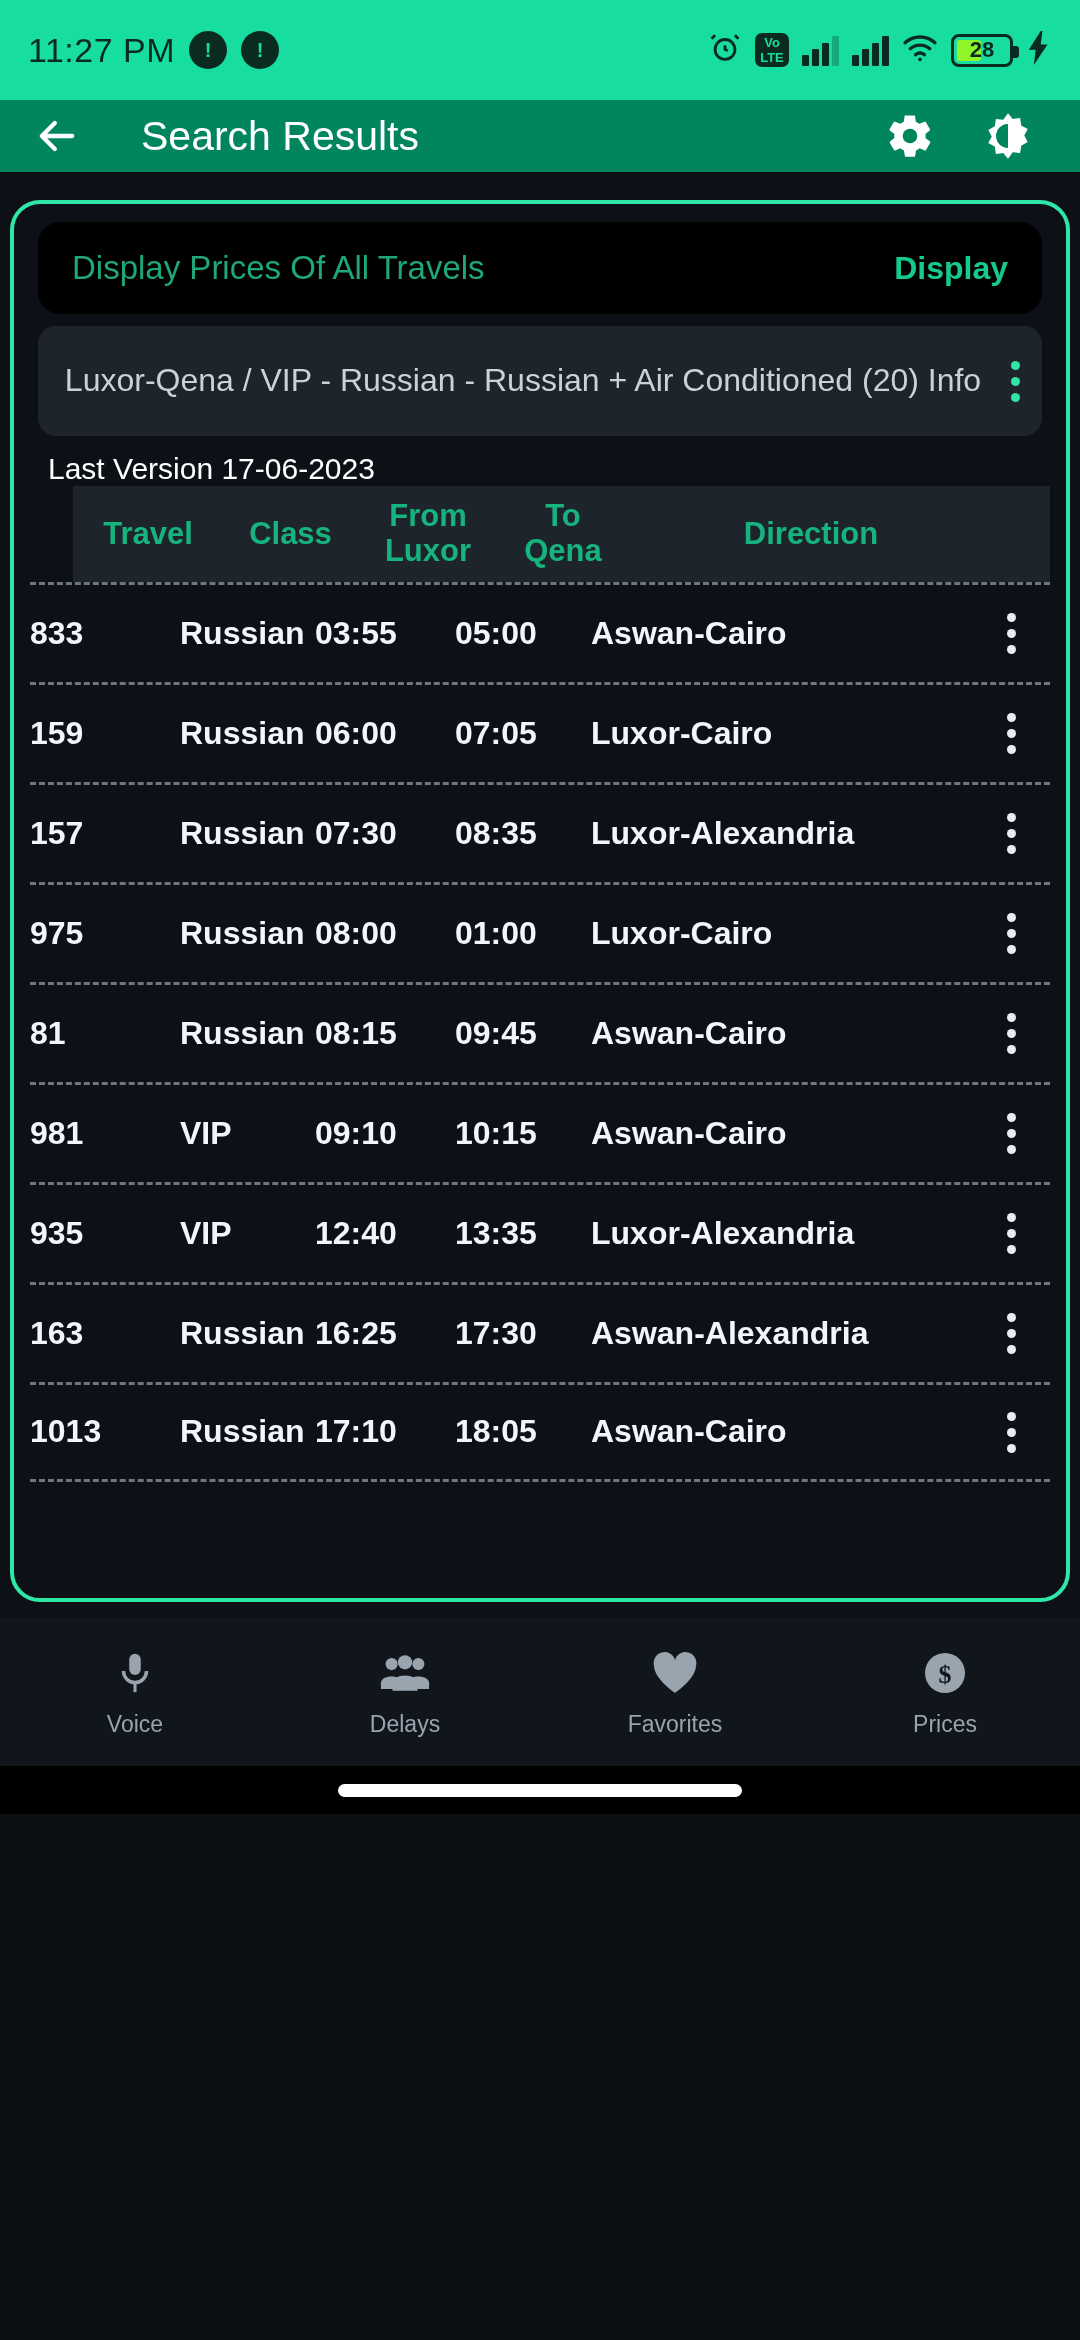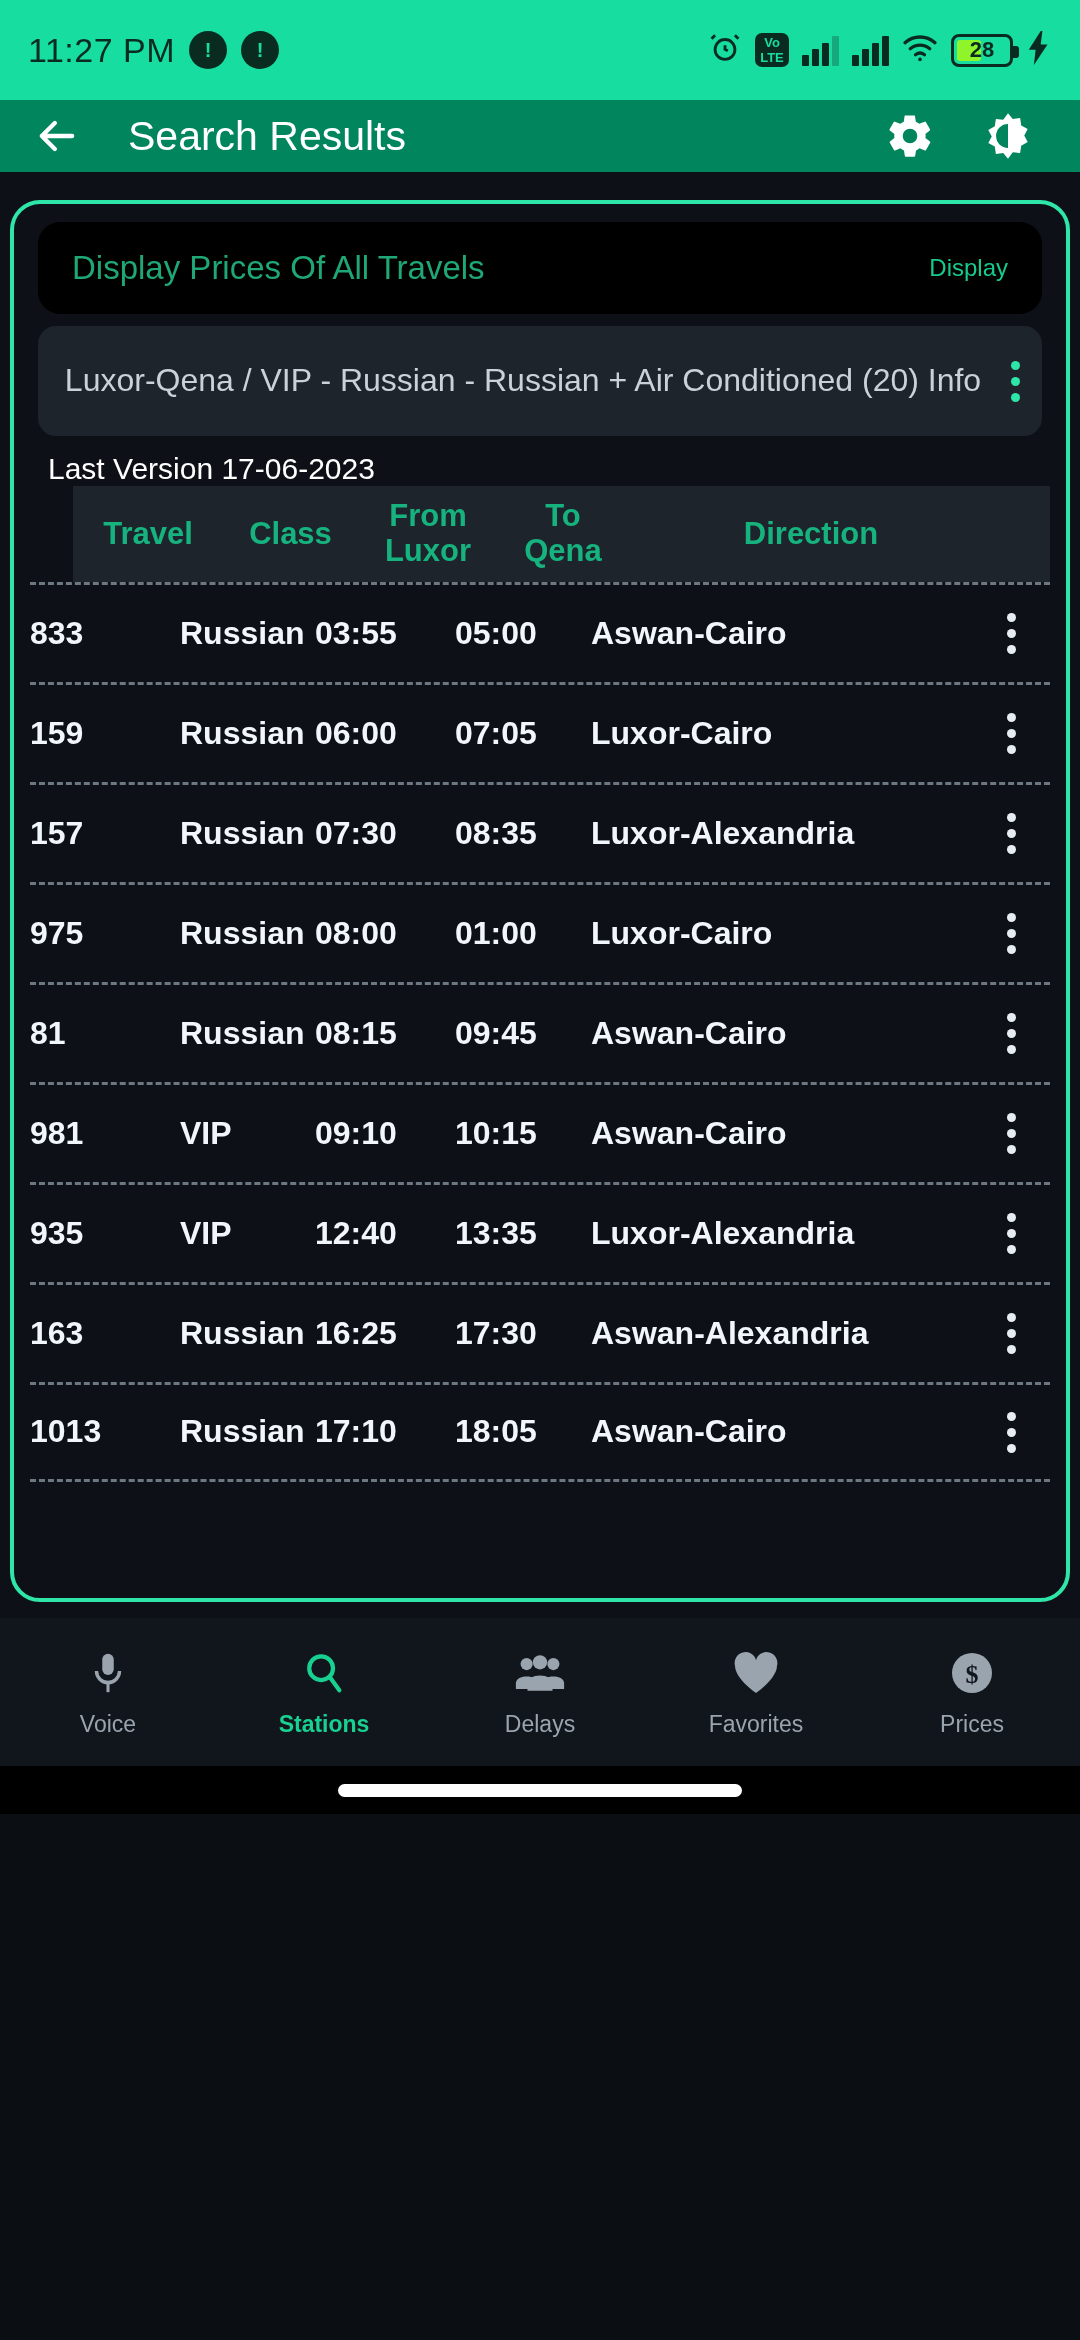--- a/index.html
+++ b/index.html
@@ -45,21 +45,21 @@
   .battery:after{
     content:"";position:absolute;right:-9px;top:9px;width:6px;height:12px;
     background:#0a2b20;border-radius:0 3px 3px 0;
   }
   .battery .fill{ position:absolute;left:3px;top:3px;bottom:3px;width:24px;background:#8ff52a;border-radius:3px; }
   .battery .pct{ position:relative;z-index:2;width:100%;text-align:center;font-size:22px;color:#0a2b20;font-weight:600; }
 
   
   .appbar{
     height:72px; background:#00855c;
-    display:flex; align-items:center; padding:0 30px; gap:44px;
+    display:flex; align-items:center; padding:0 30px; gap:57px;
   }
   .appbar .back{ width:54px;height:54px;display:flex;align-items:center;justify-content:center;cursor:pointer; }
   .appbar .title{ font-size:41px; color:#ffffff; font-weight:400; flex:1; }
   .appbar .actions{ display:flex; align-items:center; gap:46px; padding-right:16px; }
   .appbar .actions .abtn{ width:52px;height:52px;display:flex;align-items:center;justify-content:center;cursor:pointer; }
 
   
   .content{ position:absolute; top:172px; left:0; right:0; bottom:196px; background:#0d1117; }
 
   .outline-card{
@@ -69,21 +69,21 @@
     overflow:hidden;
   }
 
   .prices-row{
     background:#000000; border-radius:22px;
     height:92px; margin:0 8px;
     display:flex; align-items:center; justify-content:space-between;
     padding:0 34px; cursor:pointer;
   }
   .prices-row .label{ font-size:33px; color:#1fa776; font-weight:500; }
-  .prices-row .display{ font-size:24px; color:#16c98d; font-weight:400; }
+  .prices-row .display{ font-size:32px; color:#16c98d; font-weight:700; }
 
   .route-box{
     background:#1d242c; border-radius:18px;
     margin:12px 8px 0 8px; padding:14px 10px 14px 16px;
     display:flex; align-items:center; gap:6px; min-height:110px;
   }
   .route-text{
     flex:1; text-align:center; font-size:32px; color:#c9d1d9;
     line-height:1.22; font-weight:400;
   }
@@ -401,29 +401,20 @@
     <div class="navitem">
       <span class="navicon">
         <svg width="46" height="46" viewBox="0 0 24 24" fill="#9aa4ae">
           <rect x="9" y="2" width="6" height="11" rx="3"></rect>
           <path d="M6 11a6 6 0 0 0 12 0" fill="none" stroke="#9aa4ae" stroke-width="1.8"></path>
           <rect x="11.2" y="17" width="1.6" height="5"></rect>
         </svg>
       </span>
       <span class="nlabel">Voice</span>
     </div>
-    <div class="navitem active">
-      <span class="navicon">
-        <svg width="46" height="46" viewBox="0 0 24 24" fill="none" stroke="#18d08f" stroke-width="2.2" stroke-linecap="round">
-          <circle cx="10.5" cy="9.5" r="6.2"></circle>
-            <path d="M15.2 14.4L20 21"></path>
-        </svg>
-      </span>
-      <span class="nlabel">Stations</span>
-    </div>
     <div class="navitem">
       <span class="navicon">
         <svg width="50" height="46" viewBox="0 0 28 22" fill="#9aa4ae">
           <circle cx="6.5" cy="6" r="3.4"></circle>
             <circle cx="21.5" cy="6" r="3.4"></circle>
           <circle cx="14" cy="5" r="4"></circle>
           <path d="M0.5 20v-3.2c0-2.4 2.6-3.8 6-3.8s6 1.4 6 3.8V20z"></path>
           <path d="M15.5 20v-3.2c0-2.4 2.6-3.8 6-3.8s6 1.4 6 3.8V20z"></path>
           <path d="M7 21v-4c0-2.9 3.1-4.6 7-4.6s7 1.7 7 4.6v4z"></path>
         </svg>

